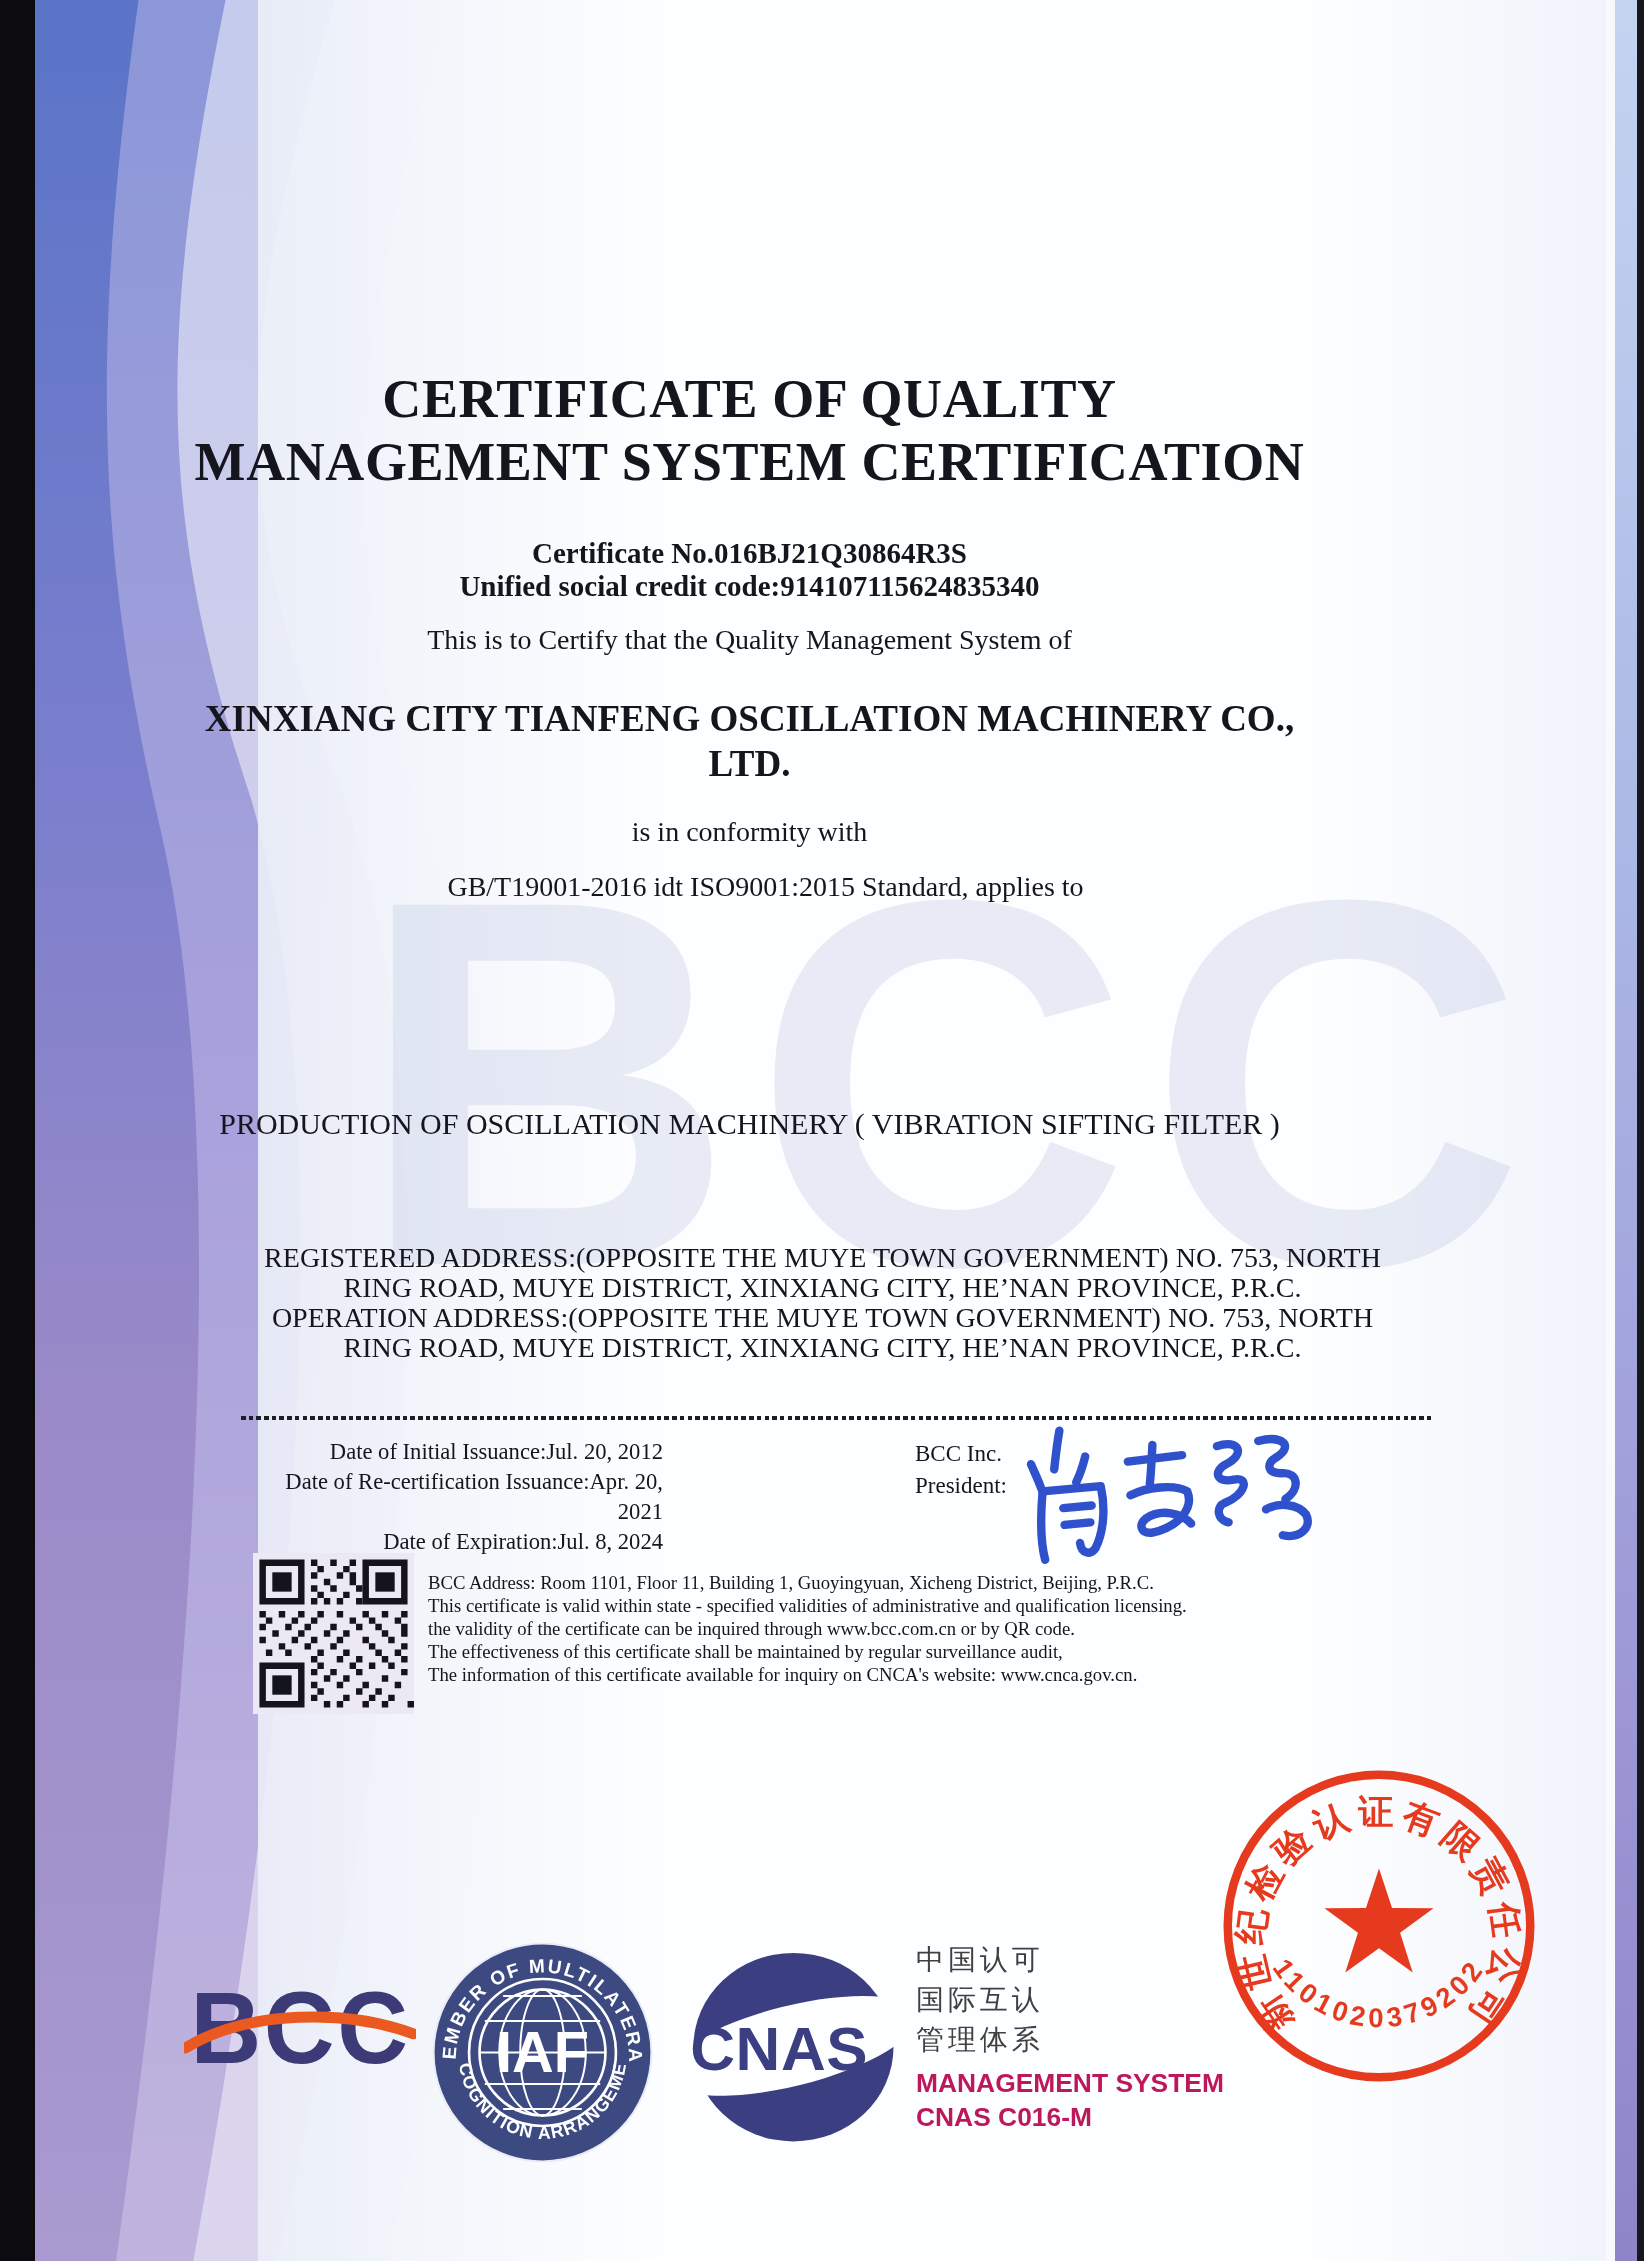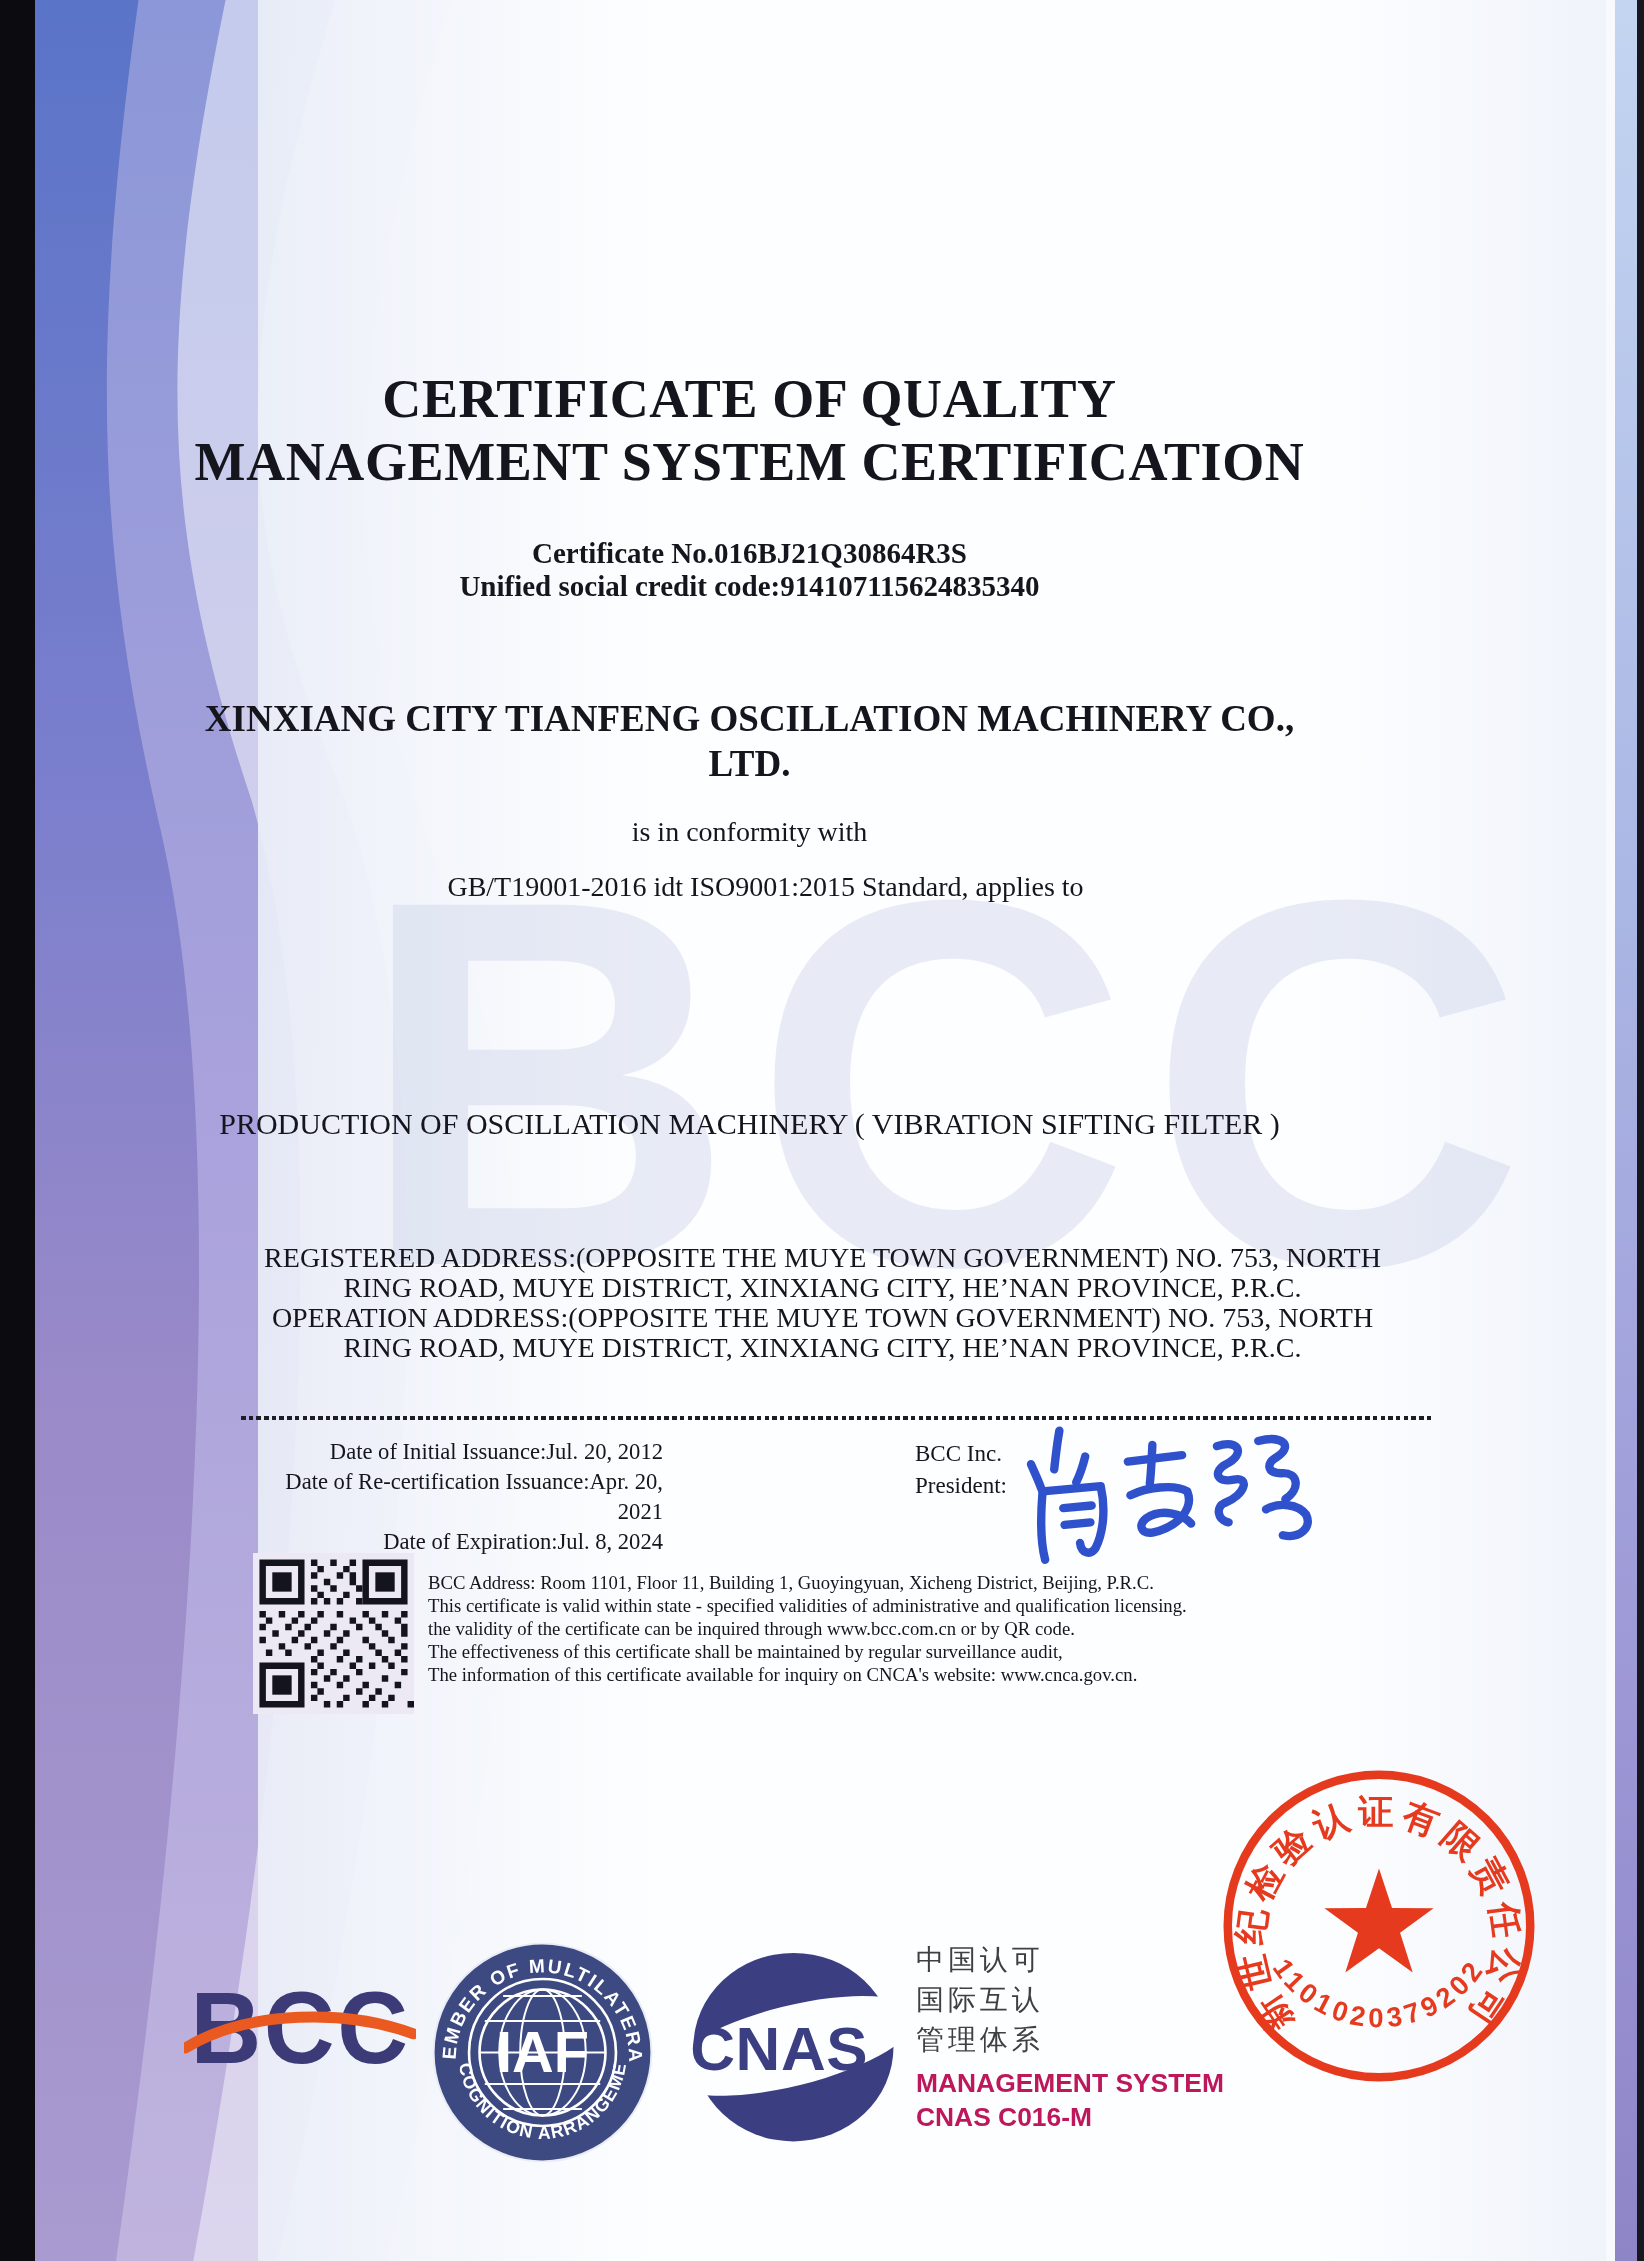--- a/index.html
+++ b/index.html
@@ -72,20 +72,21 @@
   <div class="edge-right-band"></div>
   <div class="edge-right"></div>
   <div class="edge-left"></div>
 
   <div class="txt ctr title" style="top:368px;">CERTIFICATE OF QUALITY</div>
   <div class="txt ctr title" style="top:431px;">MANAGEMENT SYSTEM CERTIFICATION</div>
 
   <div class="txt ctr meta" style="top:537px;">Certificate No.016BJ21Q30864R3S</div>
   <div class="txt ctr meta" style="top:570px;">Unified social credit code:914107115624835340</div>
 
+  <div class="txt ctr body44" style="top:624px;">This is to Certify that the Quality Management System of</div>
 
   <div class="txt ctr company" style="top:697px;">XINXIANG CITY TIANFENG OSCILLATION MACHINERY CO.,</div>
   <div class="txt ctr company" style="top:742px;">LTD.</div>
 
   <div class="txt ctr body44" style="top:816px;">is in conformity with</div>
   <div class="txt ctr body44" style="top:871px;padding-left:16px;">GB/T19001-2016 idt ISO9001:2015 Standard, applies to</div>
 
   <div class="txt ctr scope" style="top:1107px;">PRODUCTION OF OSCILLATION MACHINERY ( VIBRATION SIFTING FILTER )</div>
 
   <div class="addr" style="top:1243px;">REGISTERED ADDRESS:(OPPOSITE THE MUYE TOWN GOVERNMENT) NO. 753, NORTH RING ROAD, MUYE DISTRICT, XINXIANG CITY, HE’NAN PROVINCE, P.R.C.</div>

